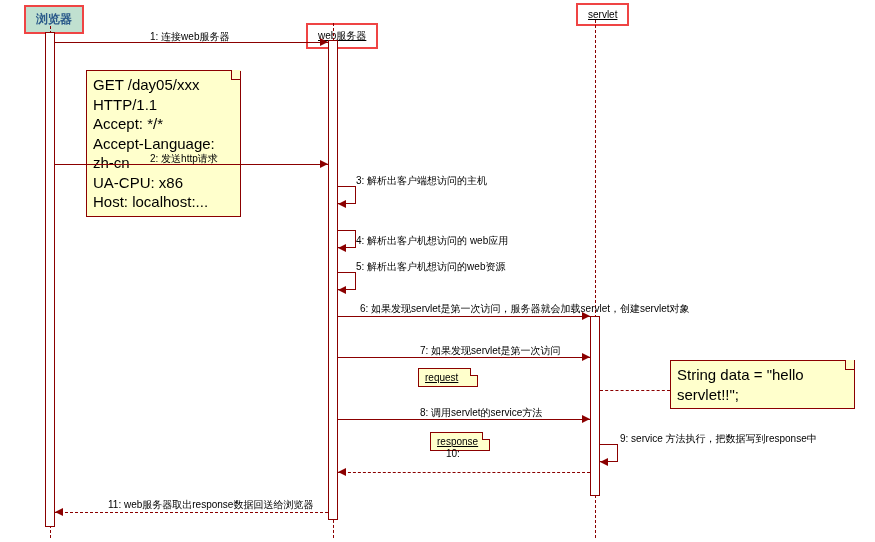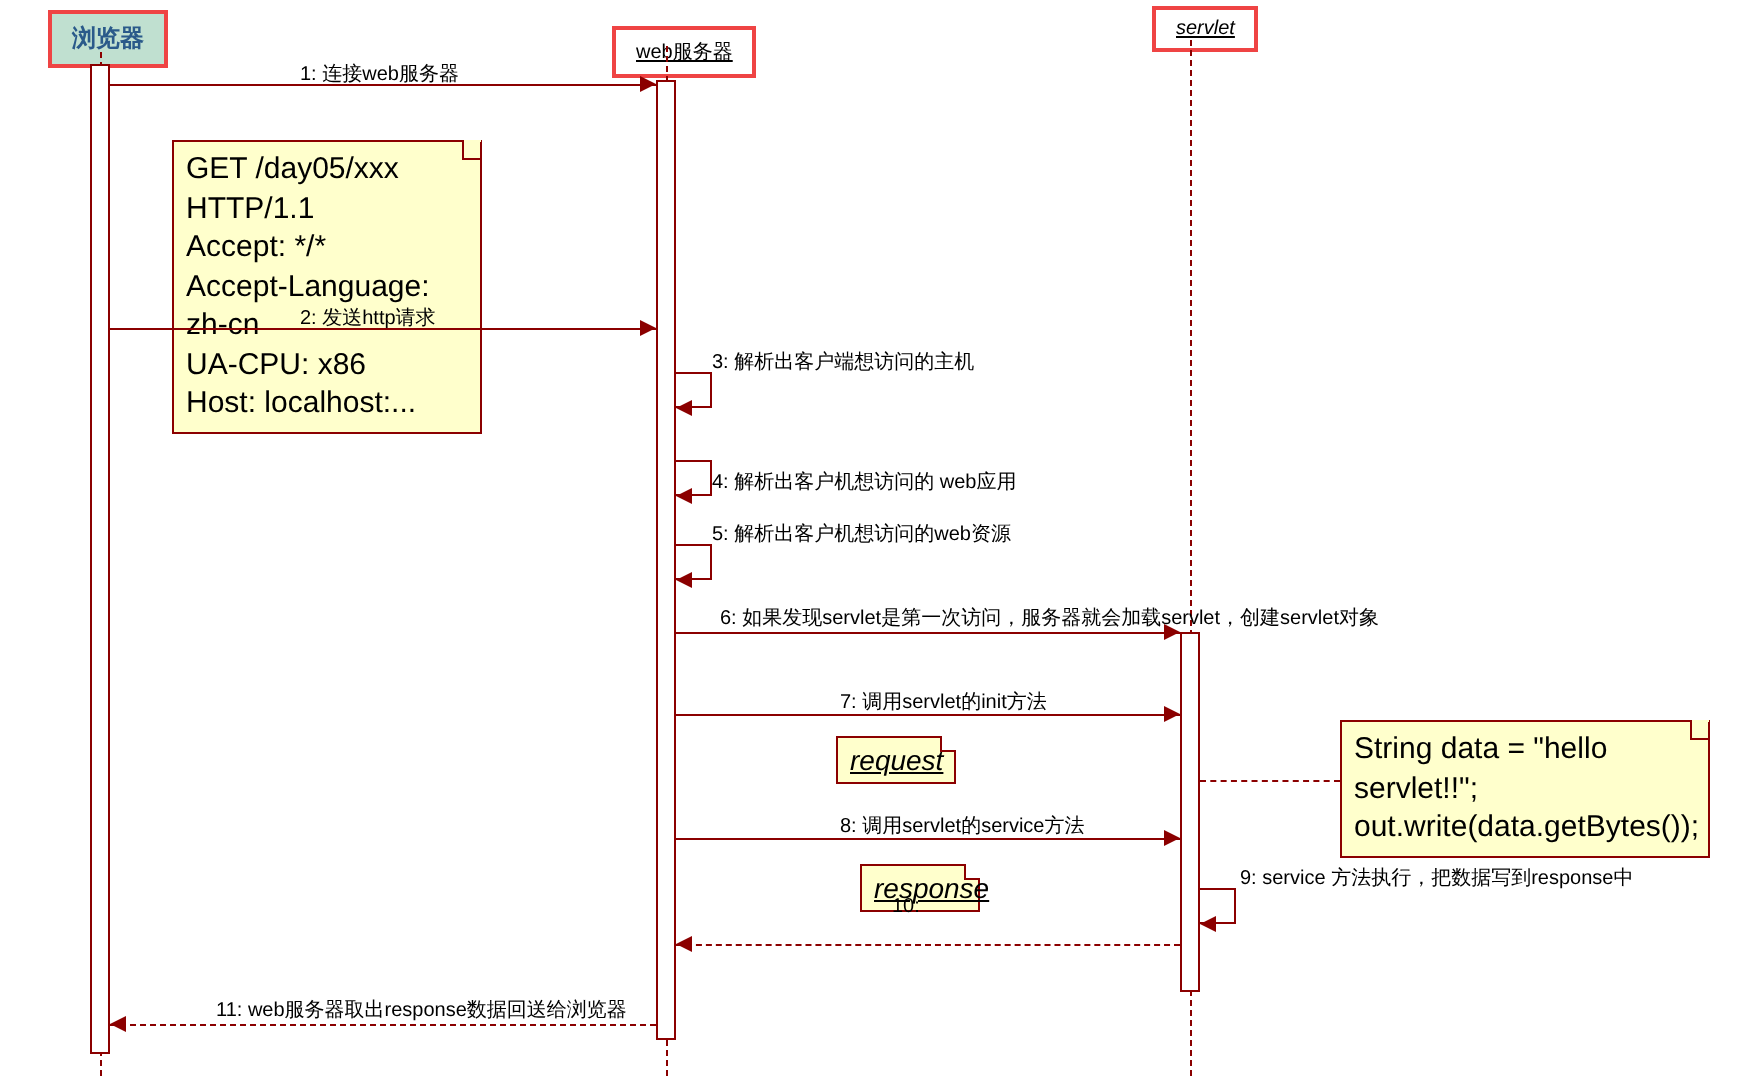--- a/index.html
+++ b/index.html
@@ -9,31 +9,31 @@
   .lifeline { position: absolute; border-left: 1px dashed #8b0000; width: 0; }
   .activation { position: absolute; background: #fff; border: 1px solid #8b0000; width: 10px; }
   .msg-label { position: absolute; font-size: 10px; color: #000; white-space: nowrap; }
   .arrow { position: absolute; height: 1px; background: #8b0000; }
   .arrow.dashed { background: none; border-top: 1px dashed #8b0000; }
   .arrowhead { position: absolute; width: 0; height: 0; border-top: 4px solid transparent; border-bottom: 4px solid transparent; }
   .arrowhead.right { border-left: 8px solid #8b0000; }
   .arrowhead.left { border-right: 8px solid #8b0000; }
   .note { position: absolute; background: #ffffcc; border: 1px solid #8b0000; padding: 4px 6px; font-size: 15px; line-height: 1.3; }
   .note .fold { position: absolute; top: -1px; right: -1px; width: 10px; height: 10px; background: linear-gradient(135deg, #ffffcc 50%, transparent 50%); border-left: 1px solid #8b0000; border-bottom: 1px solid #8b0000; }
-  .obj-box { position: absolute; border: 1px solid #8b0000; background: #ffffcc; padding: 3px 6px; font-size: 14px; text-decoration: underline; text-align: right; font-style: italic; }
+  .obj-box { position: absolute; border: 1px solid #8b0000; background: #ffffcc; padding: 3px 6px; font-size: 10px; text-decoration: underline; text-align: left; }
   .obj-box .fold { position: absolute; top: -1px; right: -1px; width: 8px; height: 8px; background: #fff; border-left: 1px solid #8b0000; border-bottom: 1px solid #8b0000; }
   .self-arrow { position: absolute; border-top: 1px solid #8b0000; border-right: 1px solid #8b0000; border-bottom: 1px solid #8b0000; }
   .note-link { position: absolute; border-top: 1px dashed #8b0000; }
 </style>
 </head>
 <body>
 
 <div class="actor-box" style="left:24px; top:5px;">浏览器</div>
-<div class="actor-box plain" style="left:306px; top:13px;">web服务器</div>
-<div class="actor-box plain" style="left:576px; top:3px;font-style:italic;">servlet</div>
+<div class="actor-box plain" style="left:306px; top:23px;">web服务器</div>
+<div class="actor-box plain" style="left:576px; top:3px;">servlet</div>
 
 <div class="lifeline" style="left:50px; top:26px; height:512px;"></div>
 <div class="lifeline" style="left:333px; top:23px; height:515px;"></div>
 <div class="lifeline" style="left:595px; top:20px; height:518px;"></div>
 
 <div class="activation" style="left:45px; top:32px; height:495px;"></div>
 <div class="activation" style="left:328px; top:40px; height:480px;"></div>
 <div class="activation" style="left:590px; top:316px; height:180px;"></div>
 
 <div class="msg-label" style="left:150px; top:30px;">1: 连接web服务器</div>
@@ -62,34 +62,33 @@
 <div class="arrowhead left" style="left:338px; top:244px;"></div>
 
 <div class="msg-label" style="left:356px; top:260px;">5: 解析出客户机想访问的web资源</div>
 <div class="self-arrow" style="left:338px; top:272px; width:18px; height:18px;"></div>
 <div class="arrowhead left" style="left:338px; top:286px;"></div>
 
 <div class="msg-label" style="left:360px; top:302px;">6: 如果发现servlet是第一次访问，服务器就会加载servlet，创建servlet对象</div>
 <div class="arrow" style="left:338px; top:316px; width:252px;"></div>
 <div class="arrowhead right" style="left:582px; top:312px;"></div>
 
-<div class="msg-label" style="left:420px; top:344px;">7: 调用servlet的init方法</div>
+<div class="msg-label" style="left:420px; top:344px;">7: 如果发现servlet是第一次访问</div>
 <div class="arrow" style="left:338px; top:357px; width:252px;"></div>
 <div class="arrowhead right" style="left:582px; top:353px;"></div>
 
 <div class="obj-box" style="left:418px; top:368px; width:60px;"><div class="fold"></div><span>request</span></div>
 
 <div class="msg-label" style="left:420px; top:406px;">8: 调用servlet的service方法</div>
 <div class="arrow" style="left:338px; top:419px; width:252px;"></div>
 <div class="arrowhead right" style="left:582px; top:415px;"></div>
 
 <div class="note" style="left:670px; top:360px; width:185px;">
   <div class="fold"></div>
   <div>String data = "hello servlet!!";</div>
-  <div>out.write(data.getBytes());</div>
 </div>
 <div class="note-link" style="left:600px; top:390px; width:70px;"></div>
 
 <div class="msg-label" style="left:620px; top:432px;">9: service 方法执行，把数据写到response中</div>
 <div class="self-arrow" style="left:600px; top:444px; width:18px; height:18px;"></div>
 <div class="arrowhead left" style="left:600px; top:458px;"></div>
 
 <div class="obj-box" style="left:430px; top:432px; width:60px;"><div class="fold"></div><span>response</span></div>
 
 <div class="msg-label" style="left:446px; top:448px;text-align:right;">10:</div>

